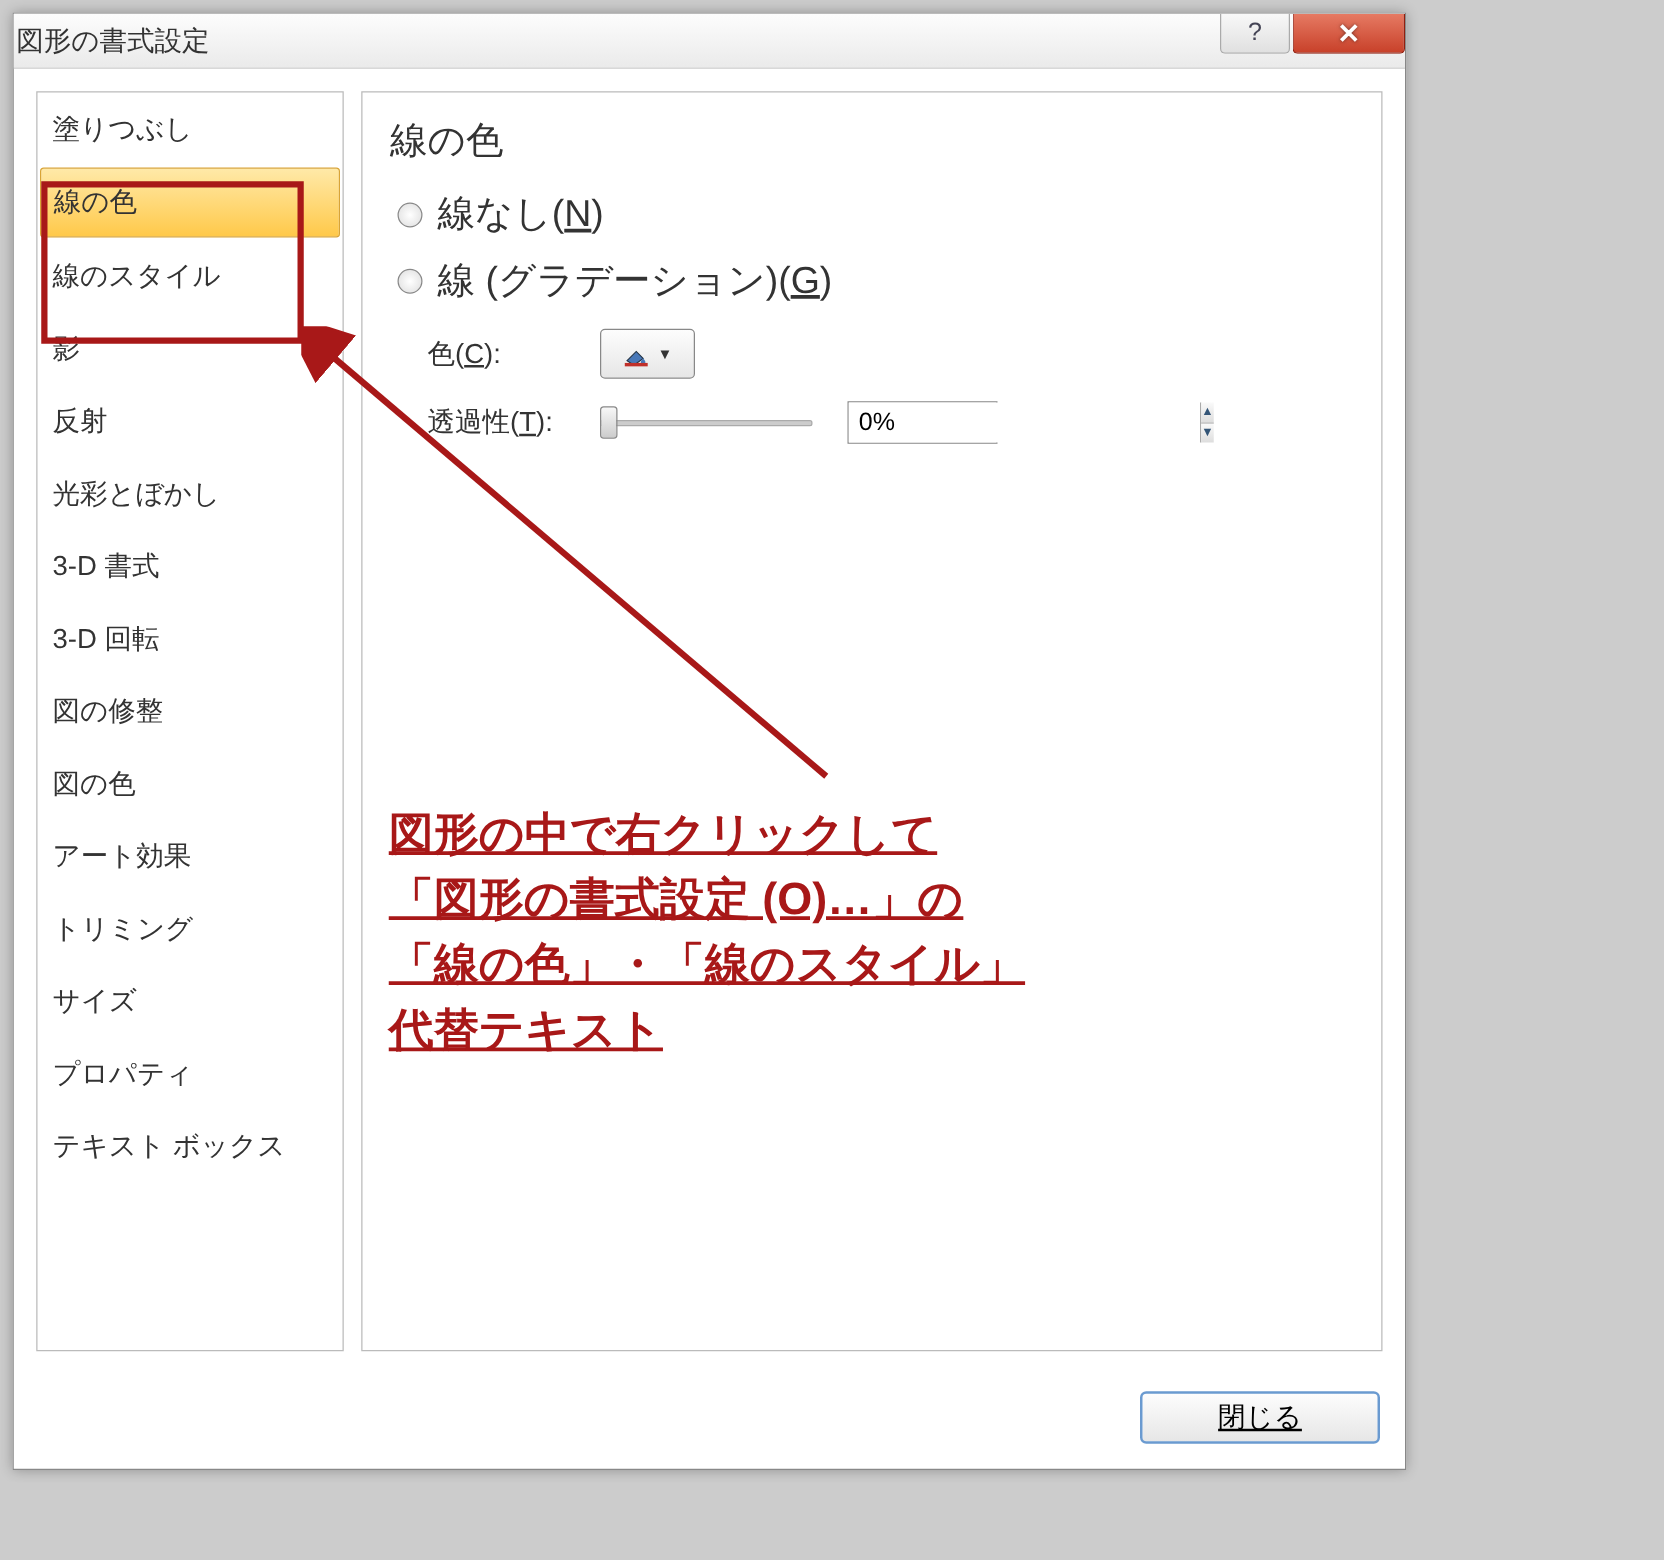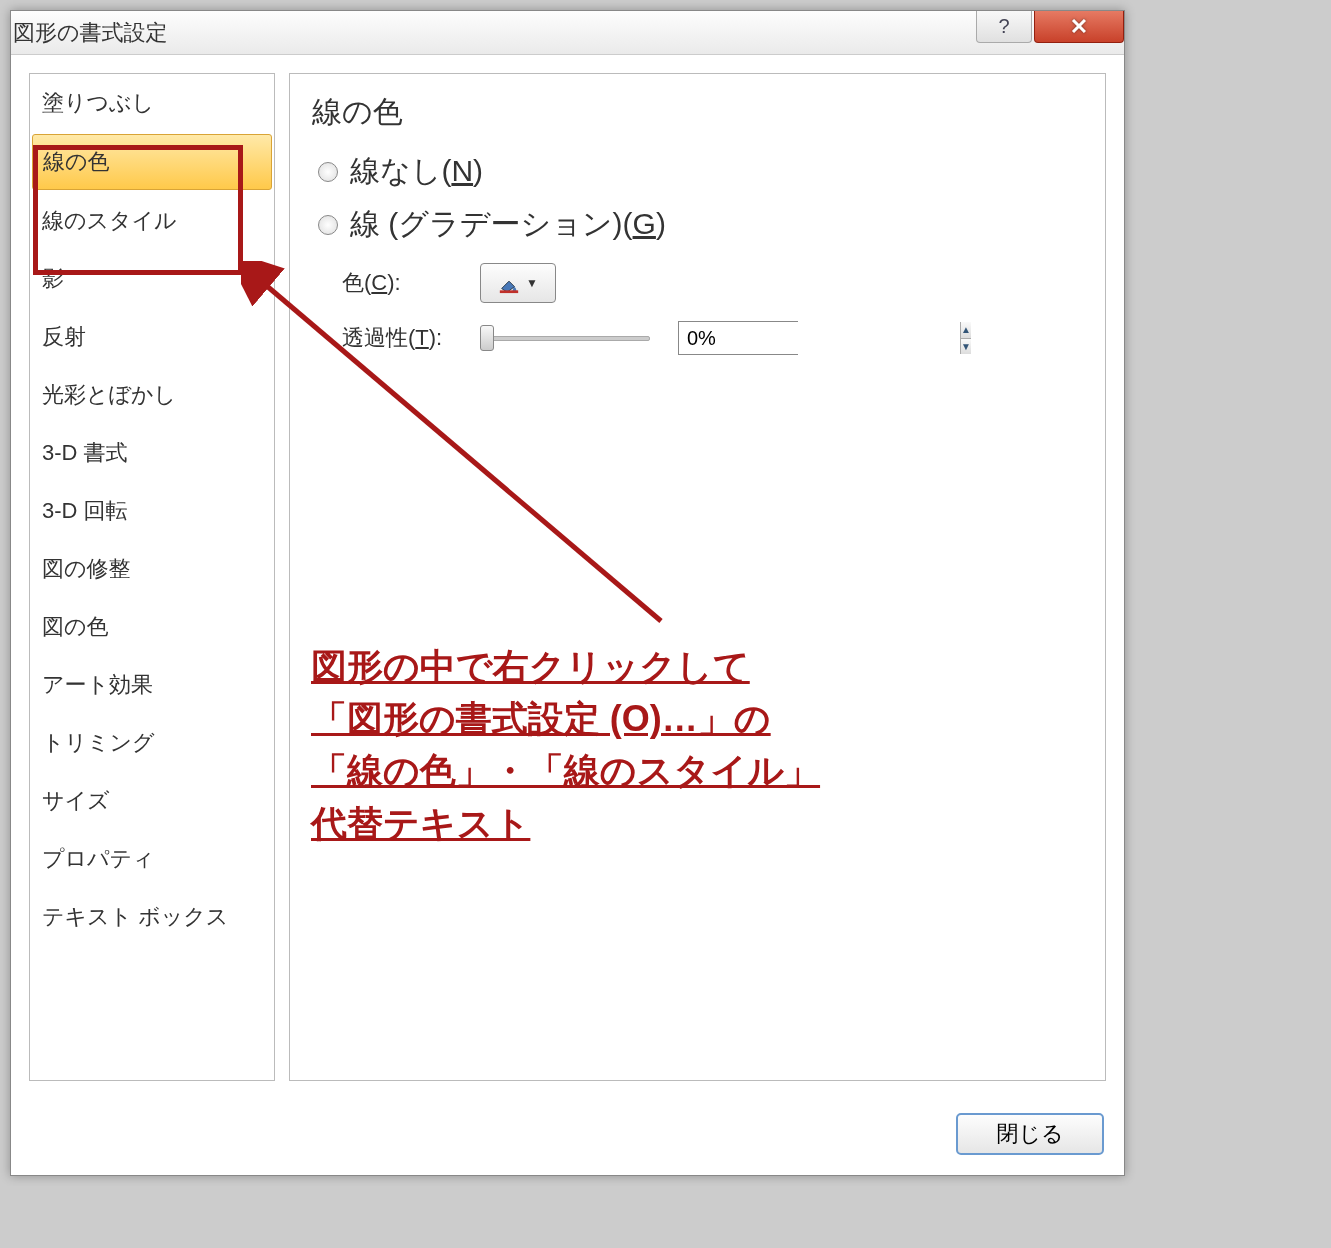--- a/index.html
+++ b/index.html
@@ -220,29 +220,30 @@
       color: #357;
       border-bottom: 1px solid #aaa;
     }
     .spinner-btn:last-child { border-bottom: none; }
     .footer {
       padding: 14px 20px 20px;
       display: flex;
       justify-content: flex-end;
     }
     .close-button {
-      width: 148px;
+      width: 192px;
       height: 42px;
       background: linear-gradient(#fdfdfd, #e6e6e6);
       border: 2px solid #6a9ad0;
       border-radius: 5px;
       font-size: 22px;
       display: flex;
       align-items: center;
       justify-content: center;
+      text-decoration: underline;
     }
 
     
     .annotation-box {
       position: absolute;
       border: 5px solid #a81818;
       pointer-events: none;
     }
     .annotation-box.sidebar-highlight {
       left: 22px;

